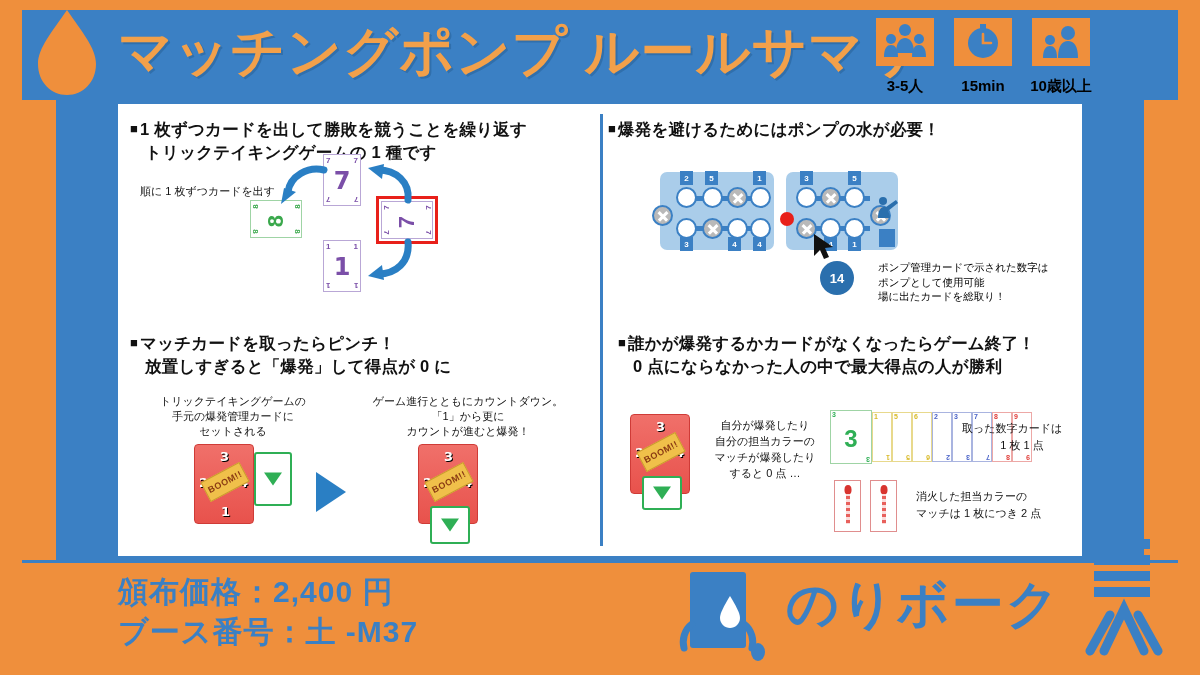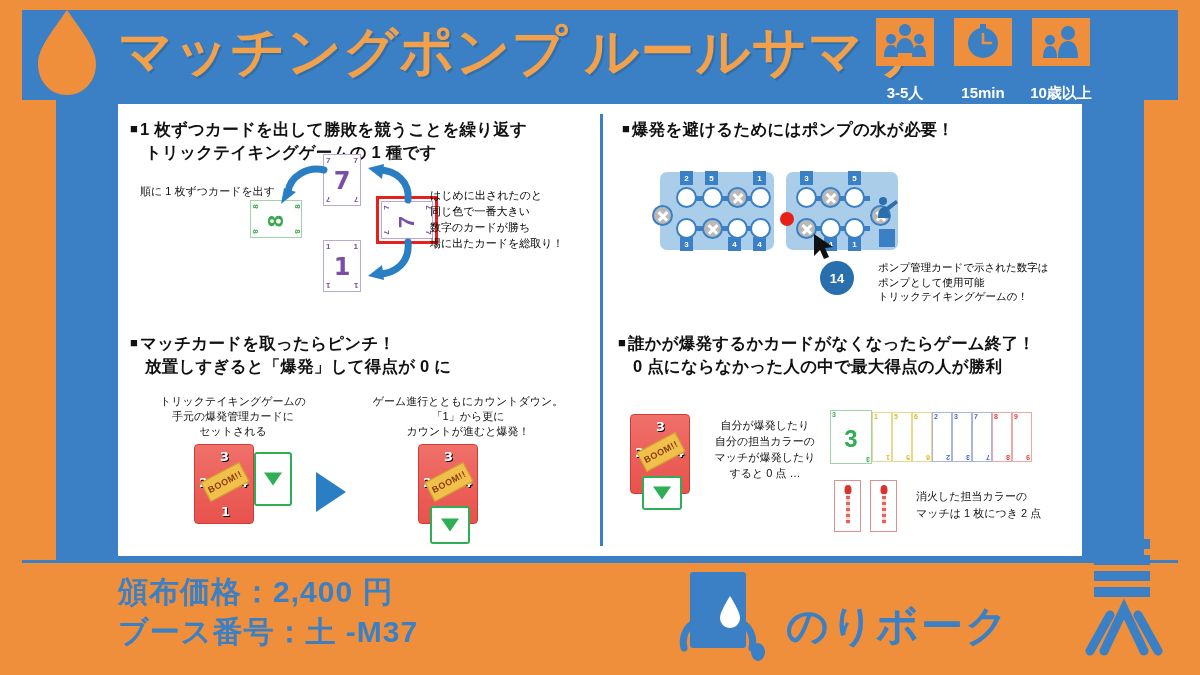--- a/index.html
+++ b/index.html
@@ -24,21 +24,21 @@
   .flame-logo{position:absolute;left:22px;top:6px;width:90px;height:92px;}
   .title{
     position:absolute;left:118px;top:16px;
     font-size:54px;font-weight:bold;color:#f2a04a;
     letter-spacing:1px;white-space:nowrap;
     text-shadow:2px 2px 0 rgba(30,80,130,.35);
   }
   .badges{position:absolute;right:108px;top:18px;display:flex;gap:16px;}
   .badge{width:62px;display:flex;flex-direction:column;align-items:center;}
   .badge-box{width:58px;height:48px;background:#ef8f3c;display:flex;align-items:center;justify-content:center;}
-  .badge-label{margin-top:18px;font-size:15px;font-weight:bold;color:#ffffff;white-space:nowrap;}
+  .badge-label{margin-top:11px;font-size:15px;font-weight:bold;color:#000000;white-space:nowrap;}
 
   
   .content{
     position:absolute;left:118px;top:104px;width:964px;height:452px;
     background:#ffffff;
   }
   .col-divider{position:absolute;left:482px;top:10px;width:3px;height:432px;background:#3b80c4;}
   .col{position:absolute;top:0;width:478px;height:452px;}
   .col-left{left:0;}
   .col-right{left:486px;}
@@ -113,21 +113,21 @@
   .numcard.lead .mid{position:absolute;left:0;right:0;top:14px;text-align:center;font-size:24px;font-weight:bold;}
   .matchcard{position:absolute;width:27px;height:52px;border:1px solid #e08e8e;background:#fff;box-sizing:border-box;}
   .matchcard .stick{position:absolute;left:50%;transform:translateX(-50%);top:9px;width:4px;height:34px;
     background:repeating-linear-gradient(180deg,#e8605c 0 3px,#fbdcdb 3px 6px);}
   .matchcard .head{position:absolute;left:50%;transform:translateX(-50%);top:4px;width:7px;height:9px;border-radius:50% 50% 40% 40%;background:#d8342f;}
 
   
   .f-price{position:absolute;left:118px;top:572px;font-size:30px;font-weight:bold;color:#3b80c4;letter-spacing:1px;}
   .f-booth{position:absolute;left:118px;top:612px;font-size:30px;font-weight:bold;color:#3b80c4;letter-spacing:1px;}
   .brand{position:absolute;left:668px;top:566px;display:flex;align-items:flex-end;gap:8px;}
-  .brand-name{font-size:42px;font-weight:bold;color:#3b80c4;letter-spacing:2px;margin-bottom:12px;}
+  .brand-name{font-size:52px;font-weight:bold;color:#3b80c4;letter-spacing:2px;margin-bottom:26px;}
   .matchstick-deco{position:absolute;right:28px;bottom:14px;}
 </style>
 </head>
 <body>
 
 <div class="poster">
 
   <div class="band-top"></div>
   <div class="band-bottom"></div>
   <div class="band-left"></div>
@@ -240,26 +240,20 @@
             <path d="M4 4 L20 0 L18 15 Z" fill="#2a7fc4"></path>
           </svg>
         </div>
         <div class="arrow" style="position:absolute;left:246px;top:76px;">
           <svg width="52" height="44" viewBox="0 0 52 44">
             <path d="M44 6 C46 26 32 38 14 38" stroke="#2a7fc4" stroke-width="7" fill="none" stroke-linecap="round"></path>
             <path d="M4 40 L20 44 L18 29 Z" fill="#2a7fc4"></path>
           </svg>
         </div>
 
-        <div class="s1-text">
-          <div>はじめに出されたのと</div>
-          <div>同じ色で一番大きい</div>
-          <div>数字のカードが勝ち</div>
-          <div>場に出たカードを総取り！</div>
-        </div>
       </div>
 
       <div class="sec-head s2head" style="padding-left:12px;box-sizing:border-box;">
         <span class="bullet">■</span><span>マッチカードを取ったらピンチ！</span>
         <span class="ln2">放置しすぎると「爆発」して得点が 0 に</span>
       </div>
 
       <div class="s2">
         <div class="cap c" style="position:absolute;left:20px;top:0;width:190px;">
           <div>トリックテイキングゲームの</div>
@@ -294,21 +288,21 @@
           <div class="boom">BOOM!!</div>
         </div>
         <div class="slot" style="left:312px;top:112px;width:36px;height:34px;">
           <span class="tri"></span>
         </div>
       </div>
     </div>
 
     <div class="col col-right">
 
-      <div class="sec-head" style="position:absolute;left:18px;top:14px;">
+      <div class="sec-head" style="position:absolute;left:4px;top:14px;">
         <span class="bullet">■</span><span>爆発を避けるためにはポンプの水が必要！</span>
       </div>
 
       <div class="s3">
 
         <div class="board" style="left:56px;top:8px;width:114px;height:78px;">
           <div class="ntag" style="left:20px;top:-1px;">2</div>
           <div class="ntag" style="left:45px;top:-1px;">5</div>
           <div class="ntag" style="left:93px;top:-1px;">1</div>
           <div class="link" style="left:18px;top:24px;width:88px;"></div>
@@ -355,21 +349,21 @@
         <div style="position:absolute;left:208px;top:68px;">
           <svg width="26" height="30" viewBox="0 0 26 30">
             <path d="M2 2 L2 24 L8 18 L12 27 L17 25 L13 16 L21 15 Z" fill="#111"></path>
           </svg>
         </div>
         <div class="pumptoken" style="left:216px;top:97px;">14</div>
 
         <div class="s3text">
           <div>ポンプ管理カードで示された数字は</div>
           <div>ポンプとして使用可能</div>
-          <div>トリックテイキングゲームの！</div>
+          <div>場に出たカードを総取り！</div>
         </div>
       </div>
 
       <div class="sec-head s4head" style="padding-left:14px;box-sizing:border-box;">
         <span class="bullet">■</span><span>誰かが爆発するかカードがなくなったらゲーム終了！</span>
         <span class="ln2">0 点にならなかった人の中で最大得点の人が勝利</span>
       </div>
 
       <div class="s4">
 
@@ -425,20 +419,24 @@
             <span class="tl" style="color:#e03b37;">8</span>
             <span class="br" style="color:#e03b37;">8</span>
           </div>
           <div class="numcard" style="left:182px;top:2px;border-color:#eda8a6;">
             <span class="tl" style="color:#e03b37;">9</span>
             <span class="br" style="color:#e03b37;">9</span>
           </div>
         </div>
 
         <div class="cap c" style="position:absolute;left:430px;top:26px;width:0;"></div>
+        <div class="cap" style="position:absolute;left:358px;top:24px;width:120px;text-align:left;line-height:1.5;">
+          <div>取った数字カードは</div>
+          <div style="text-align:center;">1 枚 1 点</div>
+        </div>
 
         <div class="matchcard" style="left:230px;top:84px;">
           <span class="stick"></span>
           <span class="head"></span>
         </div>
         <div class="matchcard" style="left:266px;top:84px;">
           <span class="stick"></span>
           <span class="head"></span>
         </div>
         <div class="cap" style="position:absolute;left:312px;top:92px;width:170px;line-height:1.5;">

